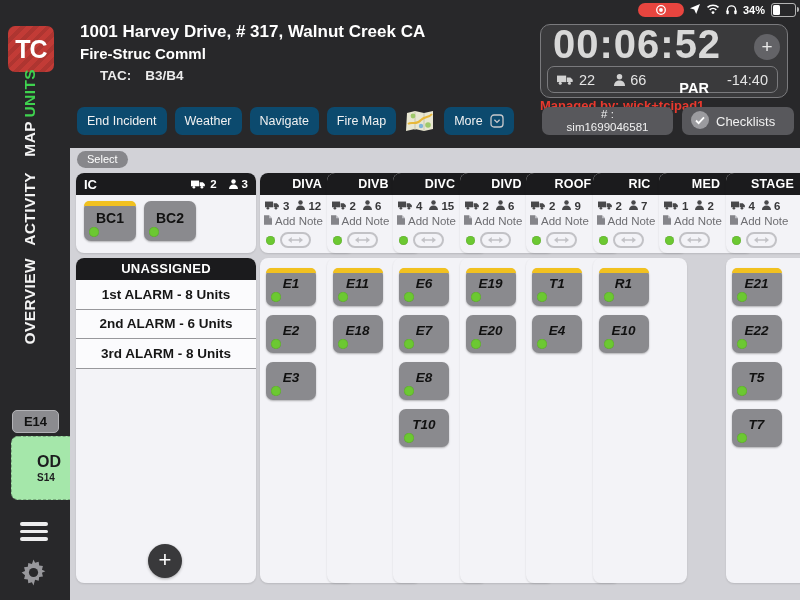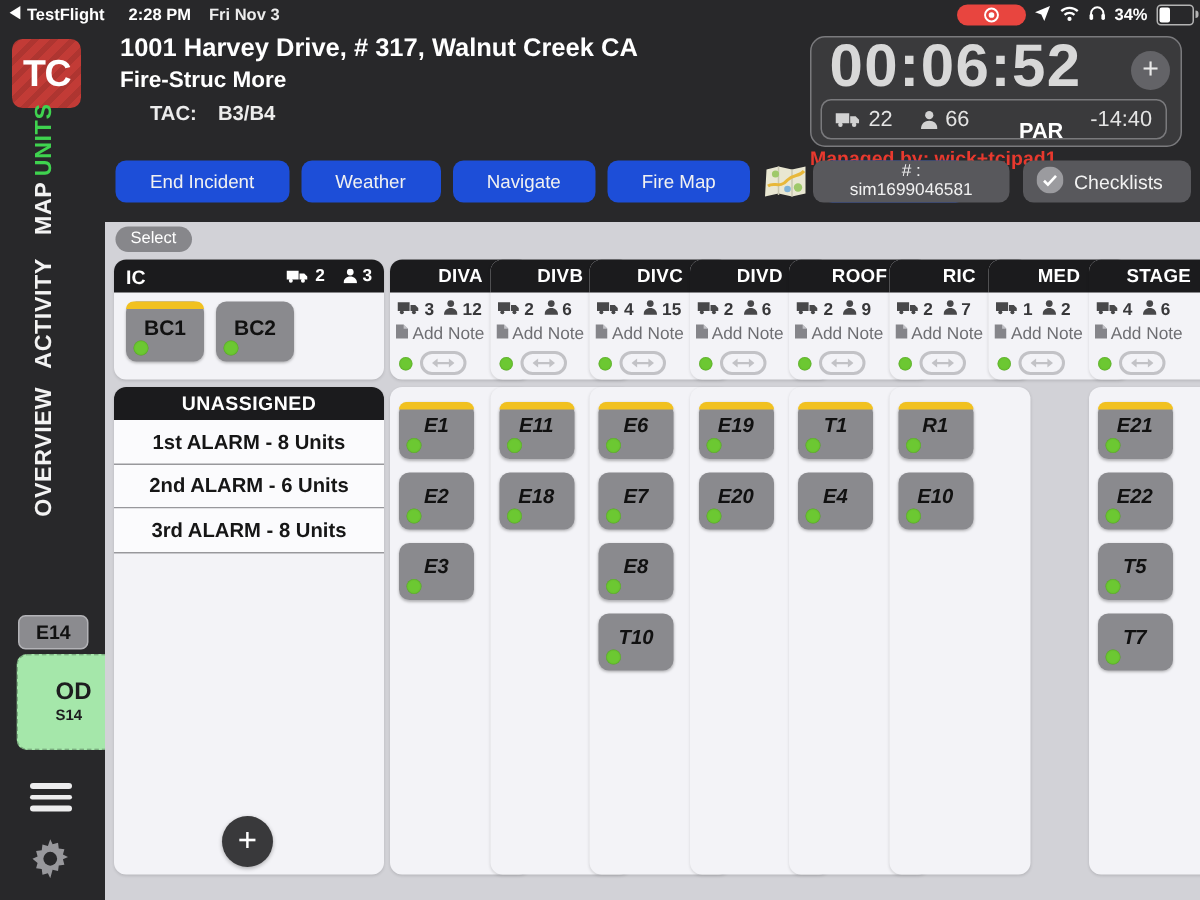--- a/index.html
+++ b/index.html
@@ -51,22 +51,22 @@
   #timer-add{position:absolute;right:7px;top:9px;width:26px;height:26px;border-radius:50%;
     background:#636367;color:#e9e9e9;font-size:19px;line-height:25px;text-align:center;cursor:pointer;}
   #timer-stats{position:absolute;left:6px;right:9px;top:41px;height:25px;border:1px solid #7a7a7d;
     border-radius:7px;display:flex;align-items:center;padding:0 9px;font-size:14.5px;color:#e4e4e4;gap:5px;}
   #timer-stats svg{flex:none;}
   #timer-stats .par{margin-left:auto;font-weight:bold;color:#fff;margin-top:16px;}
   #timer-stats .cd{margin-left:13px;}
   #timer-stats .g2{margin-left:14px;}
   #managed-by{position:absolute;left:470px;top:78px;font-size:13px;font-weight:bold;color:#e8392e;}
   #toolbar{position:absolute;left:7px;top:87px;height:28px;display:flex;align-items:center;gap:8px;}
-  .tbtn{height:28px;background:#1d4ed8;border:none;border-radius:7px;color:#f1f1f1;
-    font-size:12.5px;padding:0 23px;font-family:inherit;cursor:pointer;display:flex;align-items:center;gap:7px;}
+  .tbtn{height:28px;background:#0c4a6e;border:none;border-radius:7px;color:#f1f1f1;
+    font-size:12.5px;padding:0 10px;font-family:inherit;cursor:pointer;display:flex;align-items:center;gap:7px;}
   #map-btn{background:transparent;padding:0 2px;}
   .chev-box{display:inline-flex;color:#c9c9cc;}
   #num-btn{position:absolute;left:472px;top:87px;width:131px;height:28px;background:#58585c;border:none;
     border-radius:7px;color:#f1f1f1;font-family:inherit;font-size:11.5px;line-height:13px;
     display:flex;flex-direction:column;align-items:center;justify-content:center;cursor:pointer;}
   #checklists-btn{position:absolute;left:612px;top:87px;width:112px;height:28px;background:#58585c;border:none;
     border-radius:7px;color:#f1f1f1;font-family:inherit;font-size:13px;display:flex;align-items:center;
     gap:7px;padding:12px 9px;cursor:pointer;}
   
   #main{position:absolute;left:70px;top:148px;width:730px;height:452px;background:#d2d2d7;}
@@ -102,28 +102,20 @@
   .tile .lbl{position:absolute;top:8px;width:100%;text-align:center;font-size:13.5px;font-weight:bold;color:#111;}
   .tile .gdot{position:absolute;left:5px;bottom:4px;width:10px;height:10px;}
   .tile .lead{position:absolute;top:0;left:0;right:0;height:4.5px;background:#f1c120;border-radius:7px 7px 0 0;}
   .tile.ic{width:52px;height:40px;}
   .tile.ic .lbl{top:9px;font-size:14px;}
 </style>
 </head>
 <body>
 
 <div id="status-bar">
-  <div id="sb-left">
-    <span><svg width="8" height="9" viewBox="0 0 8 10">
-          <path d="M8 0L0 5l8 5z" fill="#fff"></path>
-        </svg></span>
-    <span style="font-weight:600">TestFlight</span>
-    <span class="time">2:28 PM</span>
-    <span class="date">Fri Nov 3</span>
-  </div>
   <div id="sb-right">
     <span class="rec-pill">
         <svg width="12" height="12" viewBox="0 0 12 12">
           <circle cx="6" cy="6" r="4.3" fill="none" stroke="#fff" stroke-width="1.3"></circle>
           <circle cx="6" cy="6" r="1.9" fill="#fff"></circle>
         </svg>
       </span>
     <span><svg width="10" height="10" viewBox="0 0 10 10">
           <path d="M10 0L0 4.2l4.2 1.4L6.2 10z" fill="#fff"></path>
         </svg></span>
@@ -165,21 +157,21 @@
   <div id="gear">
     <svg width="29" height="29" viewBox="0 0 24 24" fill="#98989c">
         <path d="M12 1.2l1.3 2.8 3-.8.4 3.1 3.1.4-.8 3 2.8 1.3-2.8 1.3.8 3-3.1.4-.4 3.1-3-.8L12 22.8l-1.3-2.8-3 .8-.4-3.1-3.1-.4.8-3L2.2 12 5 10.7l-.8-3 3.1-.4.4-3.1 3 .8z"></path>
         <circle cx="12" cy="12" r="3.8" fill="#28282a"></circle>
       </svg>
   </div>
 </div>
 
 <div id="header">
   <div id="addr">1001 Harvey Drive, # 317, Walnut Creek CA</div>
-  <div id="itype">Fire-Struc More</div>
+  <div id="itype">Fire-Struc Comml</div>
   <div id="tac">
     <span>TAC:</span><span class="v">B3/B4</span>
   </div>
 
   <div id="timer">
     <div class="elapsed">00:06:52</div>
     <div id="timer-add">+</div>
     <div id="timer-stats">
       <svg width="17" height="11" viewBox="0 0 26 16" fill="#d2d2d2">
           <path d="M0 2h14v10H0z"></path>

